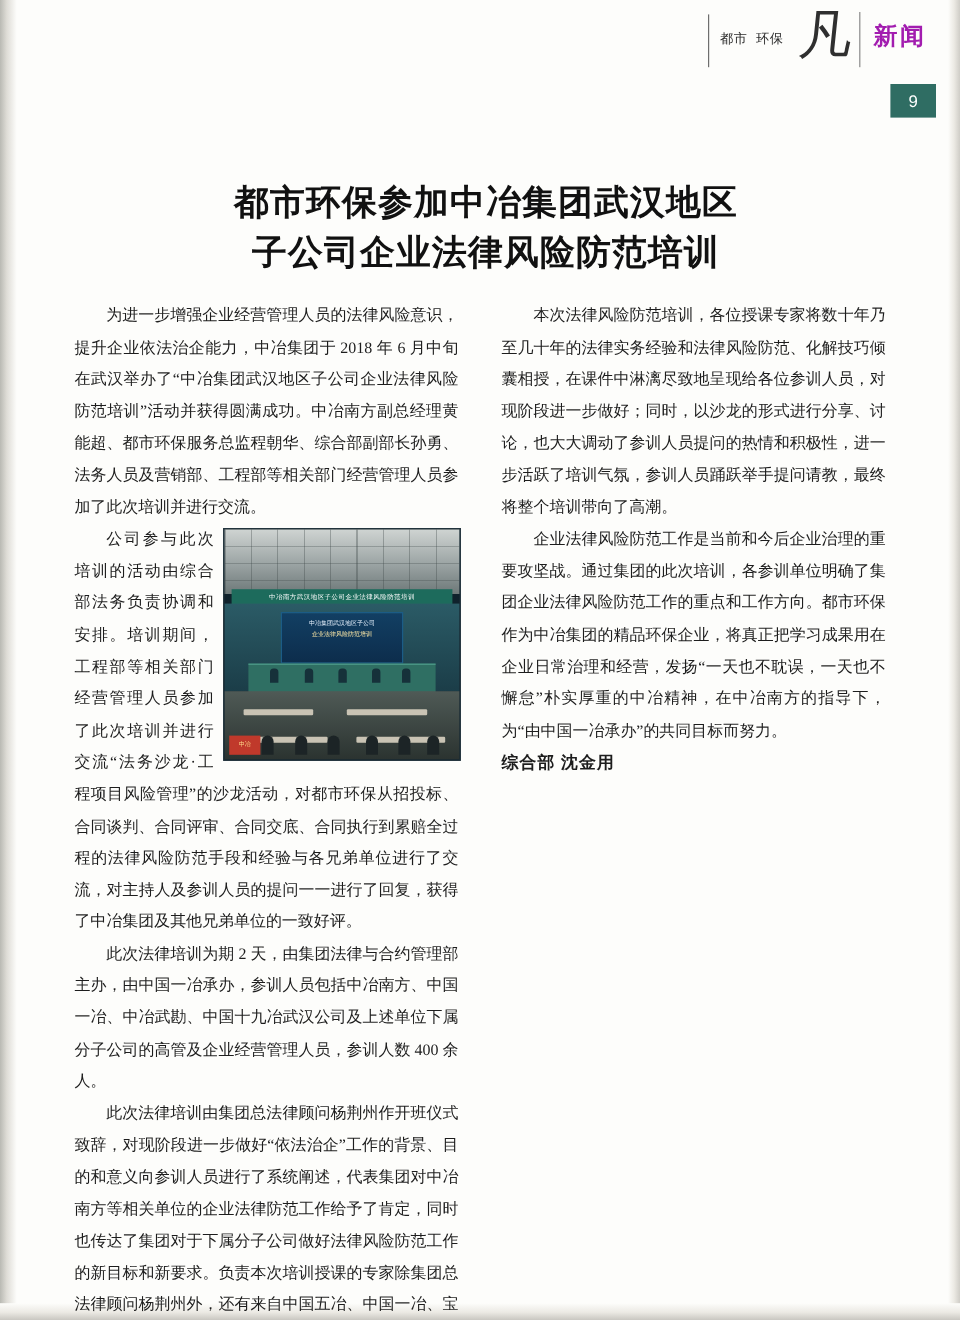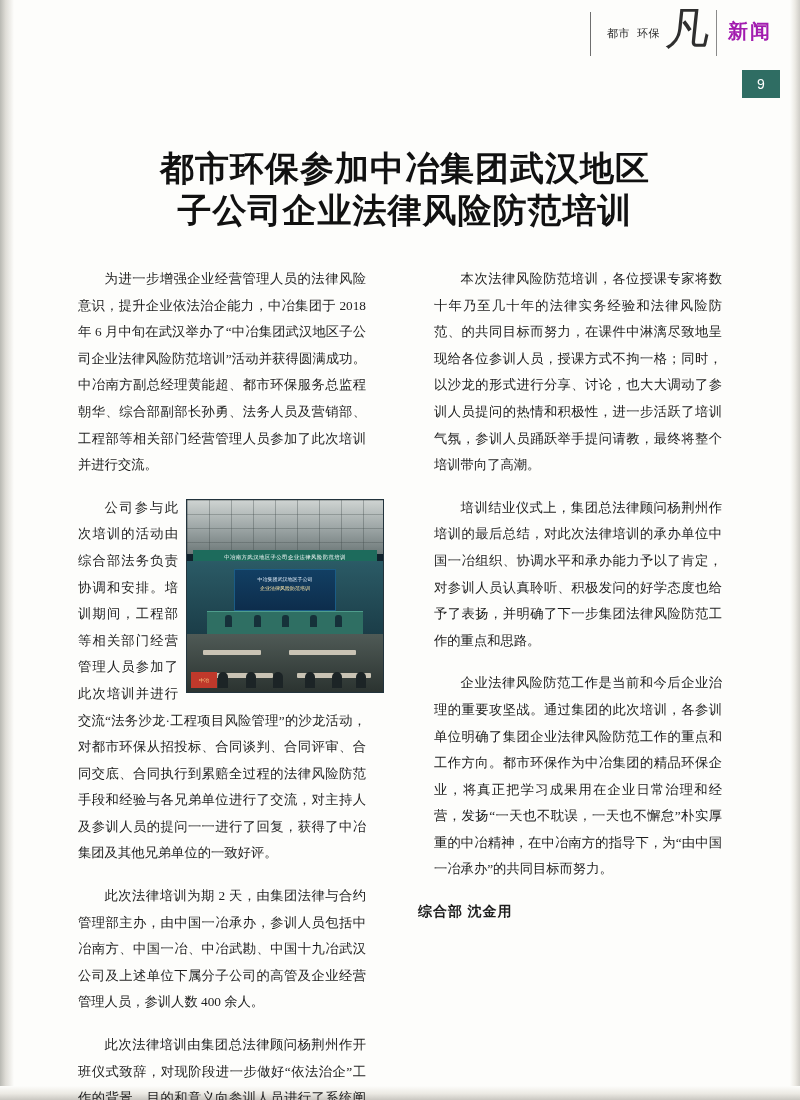--- a/index.html
+++ b/index.html
@@ -64,21 +64,21 @@
     justify-content: center;
   }
   .brand-mark span {
     display: block;
     width: 30px;
     height: 15px;
     line-height: 15px;
     font-size: 11px;
     letter-spacing: 0.5px;
     color: #2b2b2b;
-    text-align: right;
+    text-align: left;
     font-family: Liberation Sans, sans-serif;
   }
   .brand-glyph {
     position: absolute;
     left: 666px; top: 6px;
     font-size: 44px;
     line-height: 48px;
     color: #2f2f2f;
     font-family: "Liberation Serif", serif;
     font-weight: 400;
@@ -113,21 +113,21 @@
   }
 
   
   .title-wrap {
     position: absolute;
     left: 60px; top: 148px;
     width: 690px;
     text-align: center;
   }
   .title-line {
-    font-size: 34px;
+    font-size: 29px;
     line-height: 42px;
     font-weight: bold;
     letter-spacing: 1px;
     color: #111111;
   }
 
   
   .columns {
     position: absolute;
     left: 62px; top: 250px;
@@ -140,21 +140,21 @@
     font-size: 13.3px;
     line-height: 26.6px;
     text-align: justify;
     text-justify: inter-ideograph;
     color: #1d1d1d;
   }
   .col-left { left: 0; }
   .col-right { left: 356px; }
 
   .col p {
-    margin: 16px;
+    margin: 0;
     text-indent: 2em;
   }
 
   
   .photo-figure {
     float: right;
     width: 196px;
     height: 192px;
     margin: 4px 0 6px 8px;
     shape-outside: margin-box;
@@ -325,20 +325,19 @@
           <div class="flag">中冶</div>
         </div>
       </div>
 
       <p>公司参与此次培训的活动由综合部法务负责协调和安排。培训期间，工程部等相关部门经营管理人员参加了此次培训并进行交流“法务沙龙·工程项目风险管理”的沙龙活动，对都市环保从招投标、合同谈判、合同评审、合同交底、合同执行到累赔全过程的法律风险防范手段和经验与各兄弟单位进行了交流，对主持人及参训人员的提问一一进行了回复，获得了中冶集团及其他兄弟单位的一致好评。</p>
       <p>此次法律培训为期 2 天，由集团法律与合约管理部主办，由中国一冶承办，参训人员包括中冶南方、中国一冶、中冶武勘、中国十九冶武汉公司及上述单位下属分子公司的高管及企业经营管理人员，参训人数 400 余人。</p>
       <p>此次法律培训由集团总法律顾问杨荆州作开班仪式致辞，对现阶段进一步做好“依法治企”工作的背景、目的和意义向参训人员进行了系统阐述，代表集团对中冶南方等相关单位的企业法律防范工作给予了肯定，同时也传达了集团对于下属分子公司做好法律风险防范工作的新目标和新要求。负责本次培训授课的专家除集团总法律顾问杨荆州外，还有来自中国五冶、中国一冶、宝钢技术、十九冶、中冶赛迪、中冶武勘的总法律顾问及专家。此次培训紧紧围绕“新时代央企法律风险管理的理念和创新实践”、</p>
     </div>
 
     <div class="col col-right">
-      <p>本次法律风险防范培训，各位授课专家将数十年乃至几十年的法律实务经验和法律风险防范、的共同目标而努力，在课件中淋漓尽致地呈现给各位参训人员，授课方式不拘一格；同时，以沙龙的形式进行分享、讨论，也大大调动了参训人员提问的热情和积极性，进一步活跃了培训气氛，参训人员踊跃举手提问请教，最终将整个培训带向了高潮。</p>
-      <p>培训结业仪式上，集团总法律顾问杨荆州作培训的最后总结，对此次法律培训的承办单位中国一冶组织、协调水平和承办能力予以了肯定，对参训人员认真聆听、积极发问的好学态度也给予了表扬，并明确了下一步集团法律风险防范工作的重点和思路。</p>
+      <p>本次法律风险防范培训，各位授课专家将数十年乃至几十年的法律实务经验和法律风险防范、化解技巧倾囊相授，在课件中淋漓尽致地呈现给各位参训人员，对现阶段进一步做好；同时，以沙龙的形式进行分享、讨论，也大大调动了参训人员提问的热情和积极性，进一步活跃了培训气氛，参训人员踊跃举手提问请教，最终将整个培训带向了高潮。</p>
       <p>企业法律风险防范工作是当前和今后企业治理的重要攻坚战。通过集团的此次培训，各参训单位明确了集团企业法律风险防范工作的重点和工作方向。都市环保作为中冶集团的精品环保企业，将真正把学习成果用在企业日常治理和经营，发扬“一天也不耽误，一天也不懈怠”朴实厚重的中冶精神，在中冶南方的指导下，为“由中国一冶承办”的共同目标而努力。</p>
       <div class="sign-row">综合部 沈金用</div>
     </div>
 
   </div>
 </div>
 
 </body></html>

